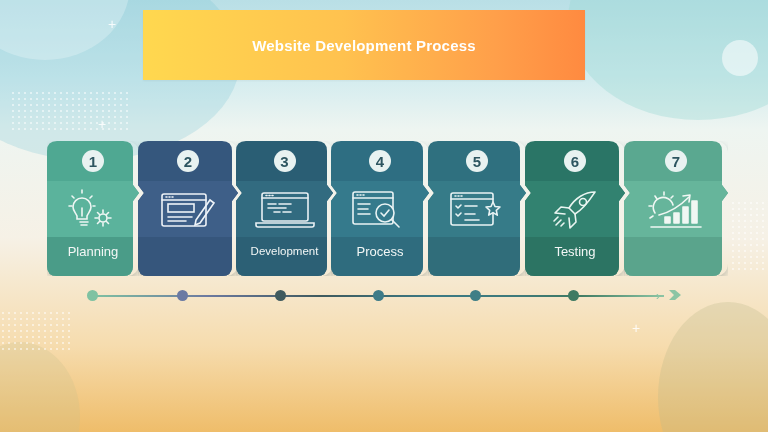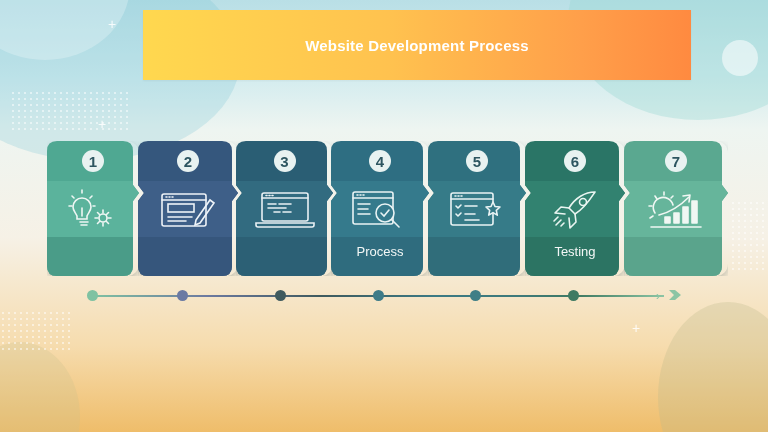--- a/index.html
+++ b/index.html
@@ -12,21 +12,21 @@
   .blob1 { left: -40px; top: -90px; width: 170px; height: 150px; background: rgba(255,255,255,0.25); }
   .blob2 { left: -60px; top: -40px; width: 300px; height: 200px; background: rgba(120,196,210,0.25); }
   .blob3 { right: -60px; top: -80px; width: 260px; height: 200px; background: rgba(150,215,210,0.35); }
   .blob4 { right: 10px; top: 40px; width: 36px; height: 36px; background: rgba(255,255,255,0.55); }
   .blob5 { left: -40px; bottom: -60px; width: 120px; height: 150px; background: rgba(200,190,140,0.25); }
   .blob6 { right: -30px; bottom: -60px; width: 140px; height: 190px; background: rgba(190,185,140,0.3); }
   .sparkle { position: absolute; color: rgba(255,255,255,0.85); font-size: 14px; line-height: 1; }
   .dotgrid { position: absolute; background-image: radial-gradient(rgba(255,255,255,0.5) 1px, transparent 1.3px); background-size: 6px 6px; }
 
   .title-banner {
-    position: absolute; left: 143px; top: 10px; width: 548px; height: 70px;
+    position: absolute; left: 143px; top: 10px; width: 442px; height: 70px;
     background: linear-gradient(90deg, #ffd84f 0%, #ffc24f 45%, #ff9f4a 80%, #ff8a40 100%);
     display: flex; align-items: center; justify-content: center;
     box-shadow: 0 1px 2px rgba(0,0,0,0.05);
   }
   .title-text { color: #fff; font-weight: bold; font-size: 15px; letter-spacing: 0.2px; }
 
   .steps { position: absolute; left: 0; top: 0; width: 768px; height: 432px; }
   .card {
     position: absolute; top: 141px; height: 135px;
     clip-path: polygon(0 0, 100% 0, 100% 37%, calc(100% + 0px) 37%, 100% 37%, 100% 37%, 100% 37%, 100% 100%, 0 100%);
@@ -86,20 +86,23 @@
     <div class="icon-row">
       <svg width="50" height="44" viewBox="0 0 50 44" fill="none" stroke="#eef6f3" stroke-width="1.6" stroke-linecap="round">
         <path d="M14 10 a9 9 0 0 1 9 9 c0 4 -3 6 -4 9 v3 h-10 v-3 c-1 -3 -4 -5 -4 -9 a9 9 0 0 1 9 -9z"></path>
         <path d="M12 34 h8 M13 37 h6"></path>
           <path d="M14 20 v8"></path>
         <path d="M14 2 v3 M4 8 l2 2 M24 8 l-2 2 M1 18 h3 M27 18 h-2"></path>
         <circle cx="35" cy="30" r="4"></circle>
         <path d="M35 22 v3 M35 35 v3 M27 30 h3 M40 30 h3 M29.5 24.5 l2 2 M38.5 33.5 l2 2 M40.5 24.5 l-2 2 M31.5 33.5 l-2 2"></path>
       </svg>
     </div>
+    <div class="label-row">
+        <span class="step-label">Planning</span>
+      </div>
   </div>
 
   <div class="card" style="left:138px;width:100px;">
     <svg class="card-shape" viewBox="0 0 100 135" preserveAspectRatio="none">
       <path d="M10 0 H84 Q94 0 94 10 V44 L100 52 L94 60 V125 Q94 135 84 135 H10 Q0 135 0 125 V60 L6 52 L0 44 V10 Q0 0 10 0 Z" fill="#35577d"></path>
       <path d="M0 40 H94 V44 L100 52 L94 60 V96 H0 V60 L6 52 L0 44 Z" fill="#3e5f88"></path>
       <path d="M0 96 H94 V125 Q94 135 84 135 H10 Q0 135 0 125 Z" fill="#36567c"></path>
     </svg>
     <div class="num-row">
         <div class="num-badge">2</div>
@@ -127,20 +130,23 @@
       </div>
     <div class="icon-row">
       <svg width="62" height="40" viewBox="0 0 62 40" fill="none" stroke="#e9f1f4" stroke-width="1.6" stroke-linecap="round">
         <rect x="8" y="3" width="46" height="28" rx="2"></rect>
         <path d="M8 8 h46"></path>
           <path d="M12 5.5 h1 M15 5.5 h1 M18 5.5 h1"></path>
         <path d="M14 14 h8 M25 14 h12 M14 18 h18 M20 22 h6 M29 22 h8"></path>
         <path d="M2 33 h58 v2 q0 2 -2 2 h-54 q-2 0 -2 -2 z"></path>
       </svg>
     </div>
+    <div class="label-row">
+        <span class="step-label small">Development</span>
+      </div>
   </div>
 
   <div class="card" style="left:331px;width:98px;">
     <svg class="card-shape" viewBox="0 0 98 135" preserveAspectRatio="none">
       <path d="M10 0 H82 Q92 0 92 10 V44 L98 52 L92 60 V125 Q92 135 82 135 H10 Q0 135 0 125 V60 L6 52 L0 44 V10 Q0 0 10 0 Z" fill="#2e6e82"></path>
       <path d="M0 40 H92 V44 L98 52 L92 60 V96 H0 V60 L6 52 L0 44 Z" fill="#357a8c"></path>
       <path d="M0 96 H92 V125 Q92 135 82 135 H10 Q0 135 0 125 Z" fill="#2f6c7e"></path>
     </svg>
     <div class="num-row">
         <div class="num-badge">4</div>

